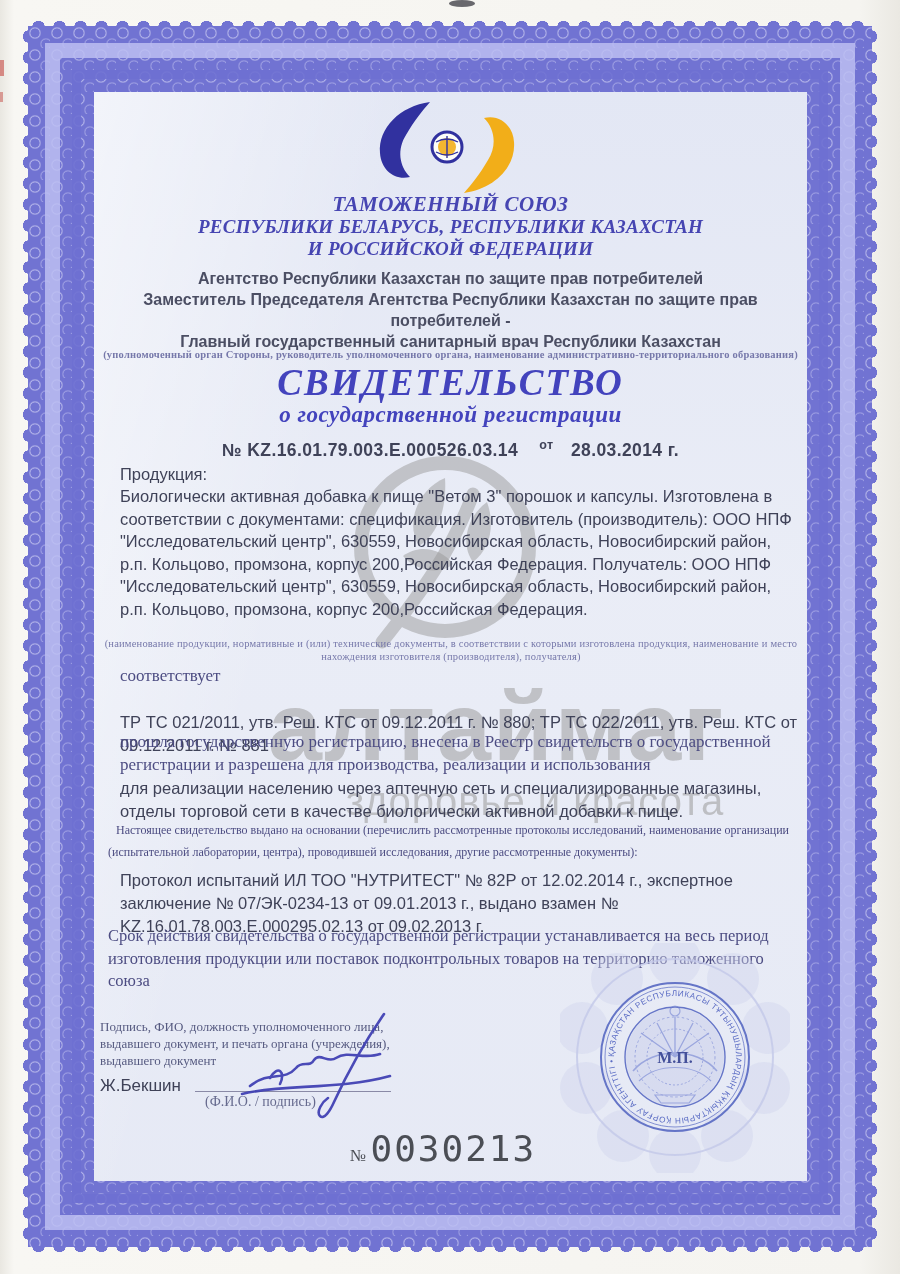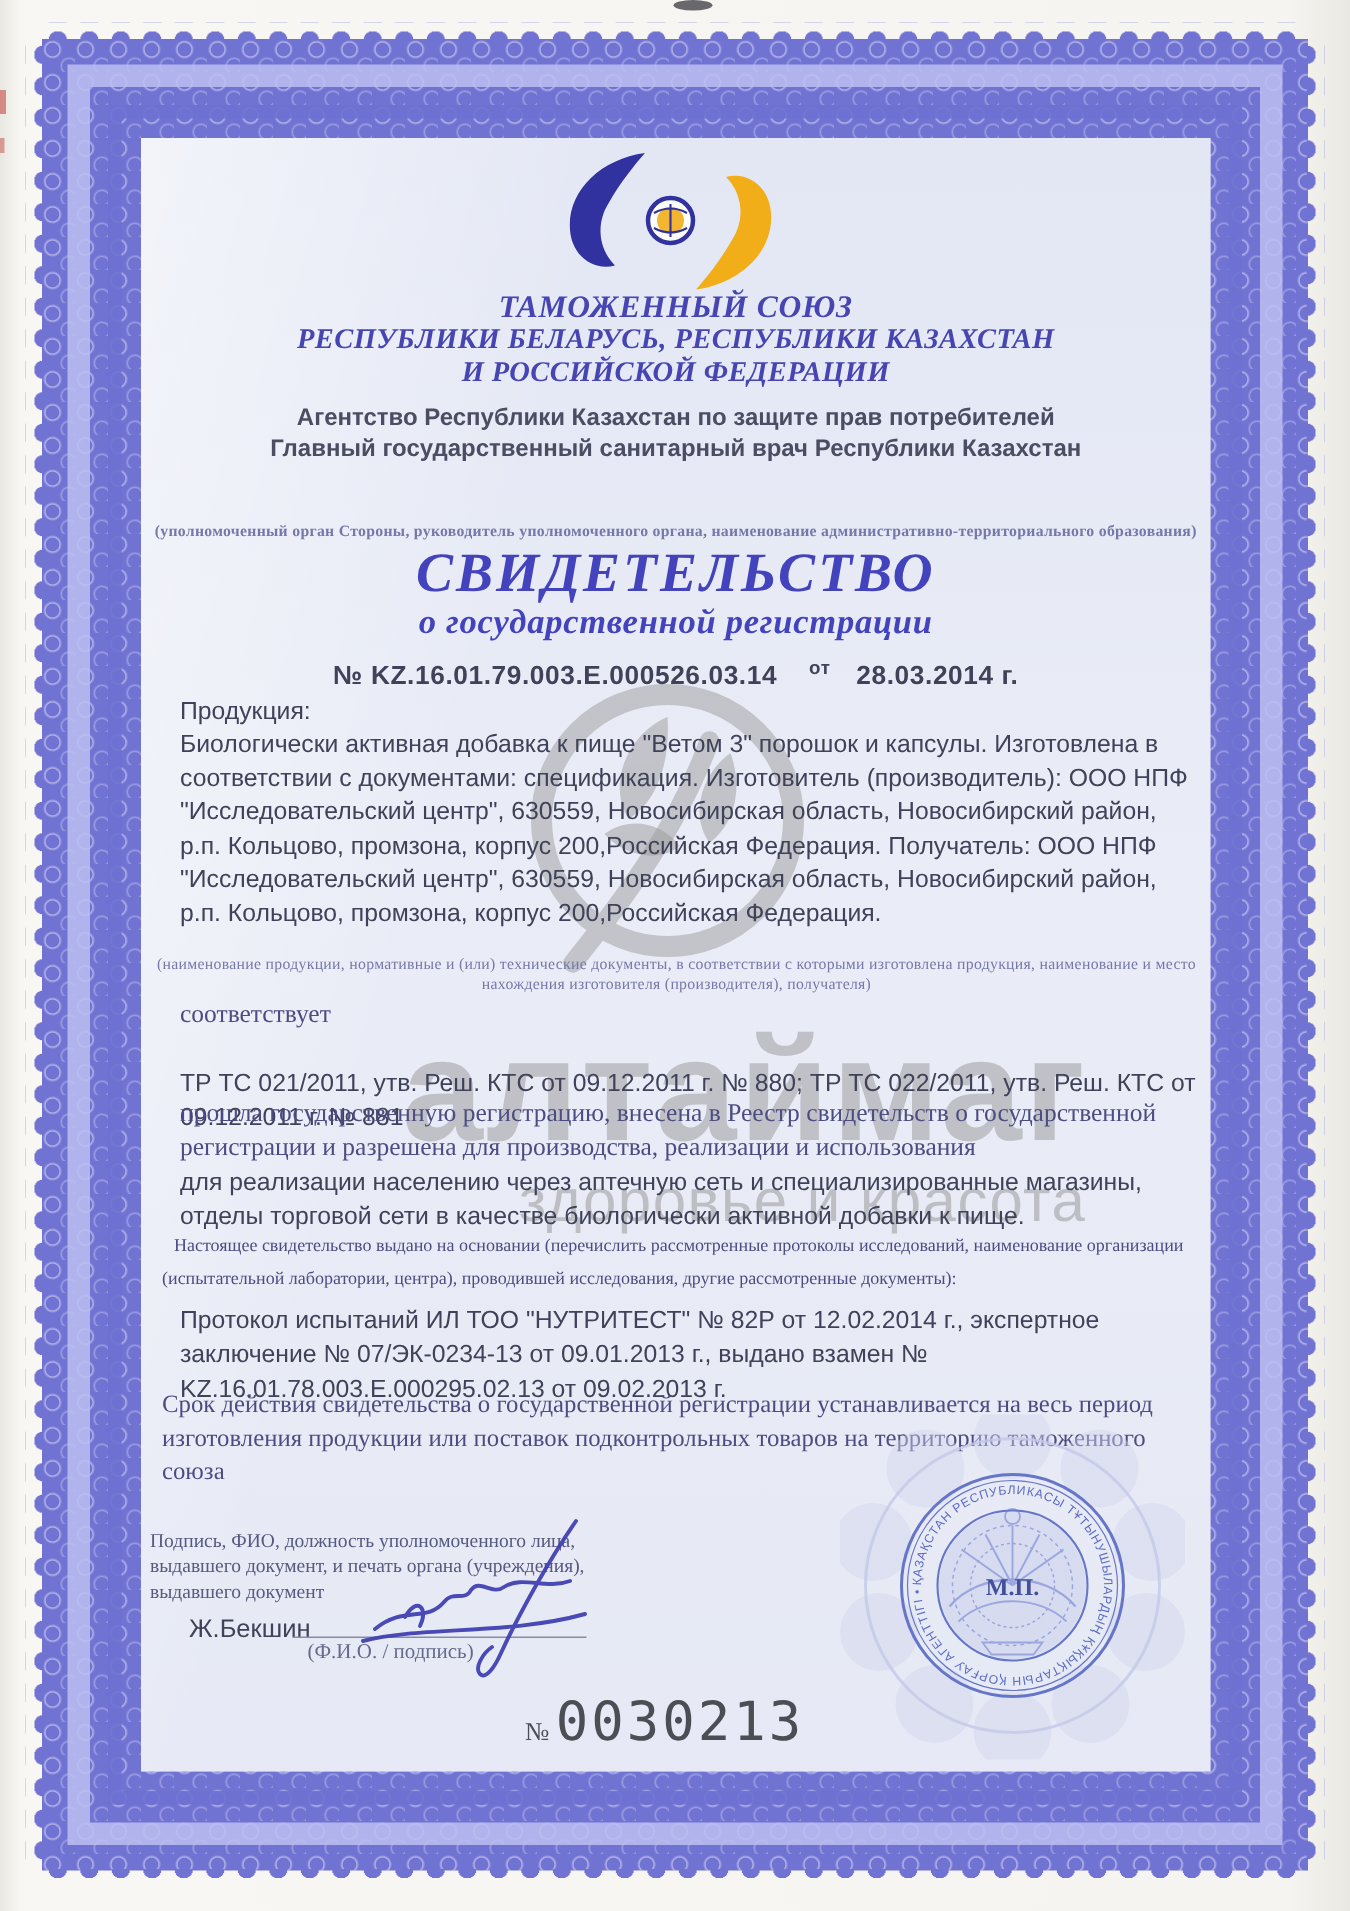--- a/index.html
+++ b/index.html
@@ -60,21 +60,21 @@
   .caption-2{top:637px;left:104px;width:694px;text-align:center;line-height:13px;}
   .tmpl{font-family:"Liberation Serif",serif;color:#4c4c82;}
   .conf-label{left:120px;top:666px;font-size:17px;}
   .conf-text{left:120px;top:687px;width:692px;font-size:16.5px;line-height:23px;margin-top:24px;}
   .reg-tmpl{left:120px;top:731px;width:692px;font-size:17px;line-height:22.5px;}
   .reg-filled{left:120px;top:777px;width:692px;line-height:23px;}
   .basis-tmpl{left:108px;top:820px;width:700px;font-size:12px;line-height:21.5px;text-indent:8px;}
   .basis-filled{left:120px;top:869px;width:694px;line-height:23px;}
   .validity{left:108px;top:925px;width:700px;font-size:16.5px;line-height:22.5px;}
   .sig-note{left:100px;top:1018px;width:330px;font-size:13px;line-height:17px;color:#565a80;}
-  .sig-name{left:100px;top:1076px;font-family:"Liberation Sans",sans-serif;font-size:17px;color:#3f4258;margin-left:26px;}
+  .sig-name{left:100px;top:1076px;font-family:"Liberation Sans",sans-serif;font-size:17px;color:#3f4258;}
   .sig-line{left:195px;top:1091px;width:196px;border-top:1px solid #8a8aa6;height:0;}
   .sig-caption{left:205px;top:1094px;font-size:14px;color:#666a8e;}
   .serial{left:350px;top:1128px;font-size:17px;color:#4b4e55;}
   .serial .digits{font-family:"DejaVu Sans Mono",monospace;font-size:36px;letter-spacing:2px;color:#4b4e55;}
   
   .wm{z-index:1;color:#9b9b9b;}
   .wm-brand{left:268px;top:678px;font-family:"Liberation Sans",sans-serif;font-weight:bold;font-size:97px;line-height:1;letter-spacing:2px;opacity:.52;}
   .wm-tagline{left:320px;top:779px;width:430px;text-align:center;font-family:"Liberation Sans",sans-serif;font-size:40px;letter-spacing:1px;opacity:.55;}
   .wm-logo{left:347px;top:450px;}
   
@@ -119,20 +119,21 @@
     <circle cx="85" cy="47" r="9" fill="#f2ae19" opacity="0.9"></circle>
     <path d="M74,42 Q85,36 96,42 M74,52 Q85,58 96,52 M85,36 L85,58" stroke="#31319f" stroke-width="1.4" fill="none"></path>
   </svg>
 
   <div class="abs center union-1">ТАМОЖЕННЫЙ СОЮЗ</div>
   <div class="abs center union-2">РЕСПУБЛИКИ БЕЛАРУСЬ, РЕСПУБЛИКИ КАЗАХСТАН</div>
   <div class="abs center union-3">И РОССИЙСКОЙ ФЕДЕРАЦИИ</div>
 
   <div class="abs center authority">
     <div>Агентство Республики Казахстан по защите прав потребителей</div>
+    <div>Заместитель Председателя Агентства Республики Казахстан по защите прав потребителей -</div>
     <div>Главный государственный санитарный врач Республики Казахстан</div>
   </div>
   <div class="abs center caption caption-1">(уполномоченный орган Стороны, руководитель уполномоченного органа, наименование административно-территориального образования)</div>
 
   <div class="abs center doc-title">СВИДЕТЕЛЬСТВО</div>
   <div class="abs center doc-subtitle">о государственной регистрации</div>
 
   <div class="abs center number-line">
     <span>№</span>
     <span>KZ.16.01.79.003.E.000526.03.14</span>

